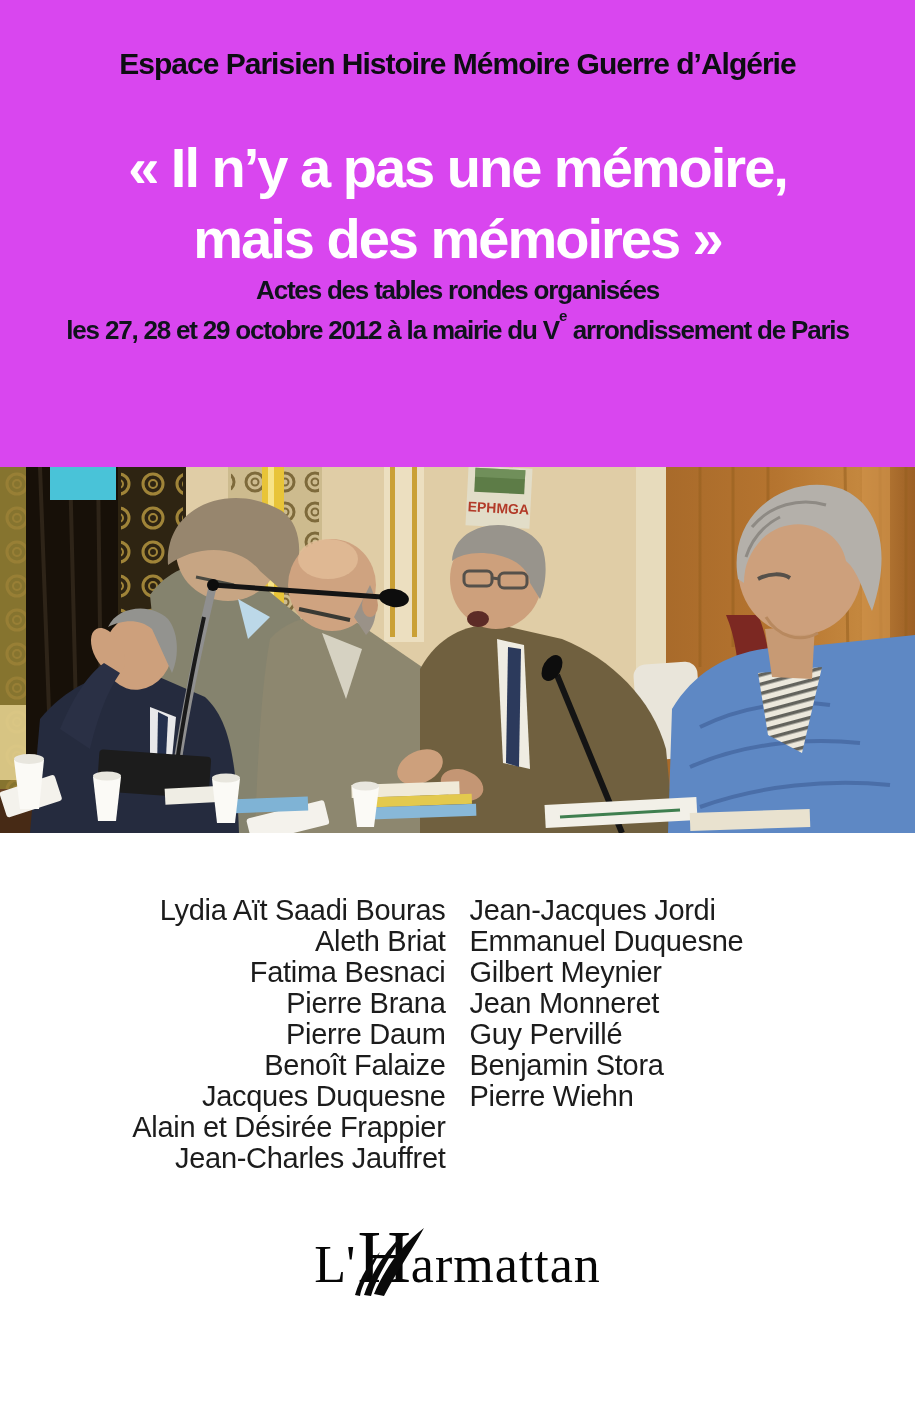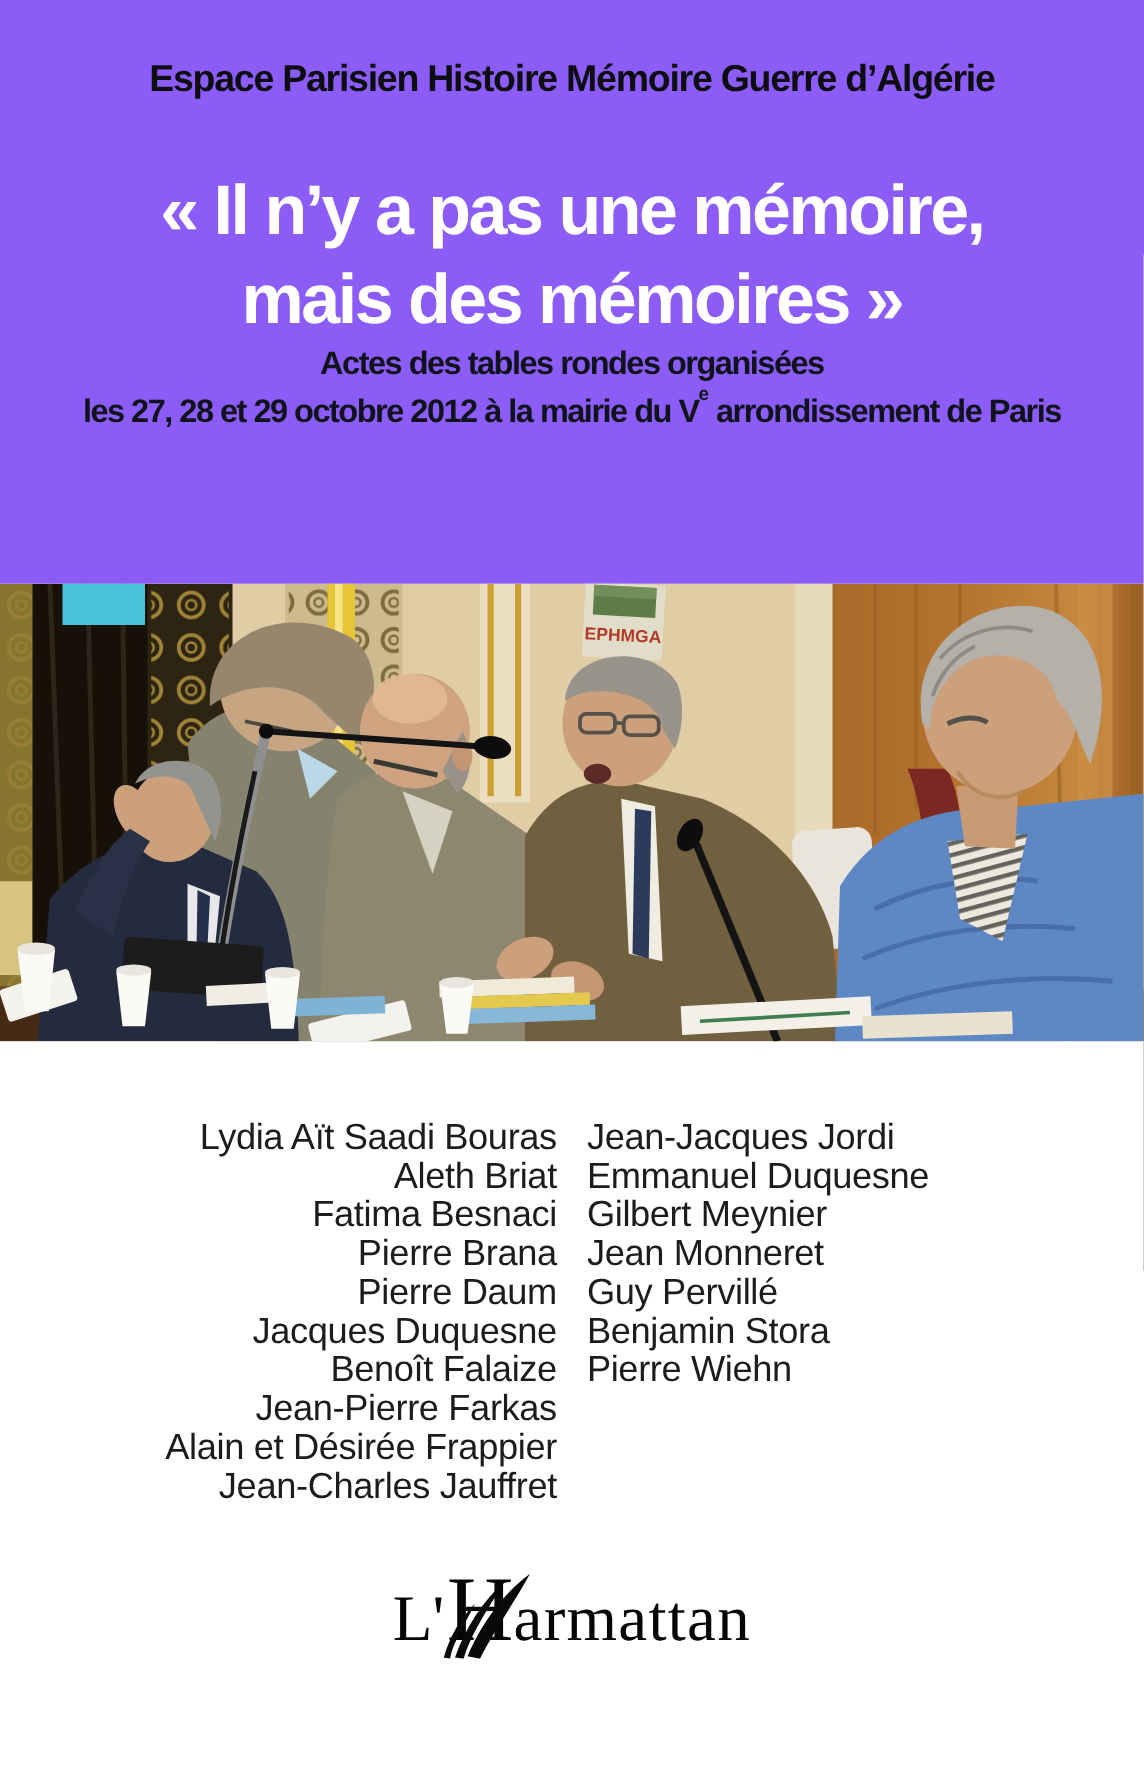--- a/index.html
+++ b/index.html
@@ -5,21 +5,21 @@
   * { margin:0; padding:0; box-sizing:border-box; }
   html,body { background:#888; }
   body { display:flex; justify-content:center; }
   .cover {
     position:relative; width:915px; height:1417px;
     background:#ffffff; overflow:hidden;
     font-family:"Liberation Sans","DejaVu Sans",sans-serif;
   }
   
   .teal {
-    width:915px; height:467px; background:#8b5cf6;
+    width:915px; height:467px; background:#d946ef;
     padding-top:46px; text-align:center; color:#0d0d12;
   }
   .series-header {
     font-size:30px; font-weight:bold; letter-spacing:-1px;
     color:#0d0d12; line-height:36px;
   }
   .main-title {
     margin-top:50px; color:#ffffff; font-weight:bold;
     font-size:56px; line-height:71px; letter-spacing:-2px;
   }
@@ -238,23 +238,22 @@
     </g>
   </svg>
 
   <div class="names">
     <div class="col-l">
       <div>Lydia Aït Saadi Bouras</div>
       <div>Aleth Briat</div>
       <div>Fatima Besnaci</div>
       <div>Pierre Brana</div>
       <div>Pierre Daum</div>
+      <div>Benoît Falaize</div>
       <div>Jacques Duquesne</div>
-      <div>Benoît Falaize</div>
-      <div>Jean-Pierre Farkas</div>
       <div>Alain et Désirée Frappier</div>
       <div>Jean-Charles Jauffret</div>
     </div>
     <div class="col-r">
       <div>Jean-Jacques Jordi</div>
       <div>Emmanuel Duquesne</div>
       <div>Gilbert Meynier</div>
       <div>Jean Monneret</div>
       <div>Guy Pervillé</div>
       <div>Benjamin Stora</div>

